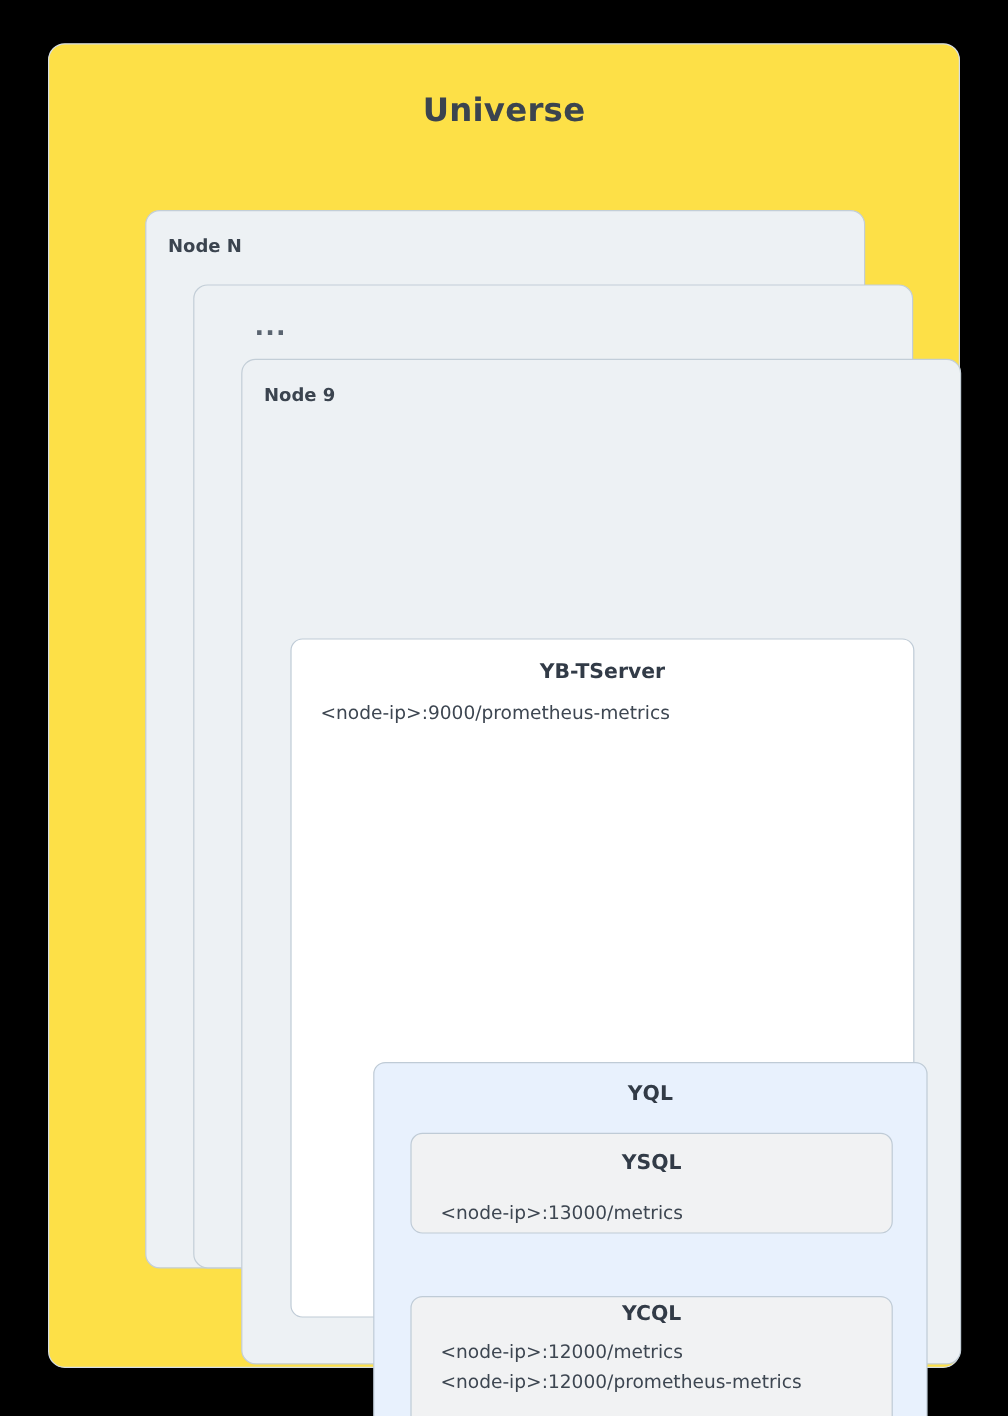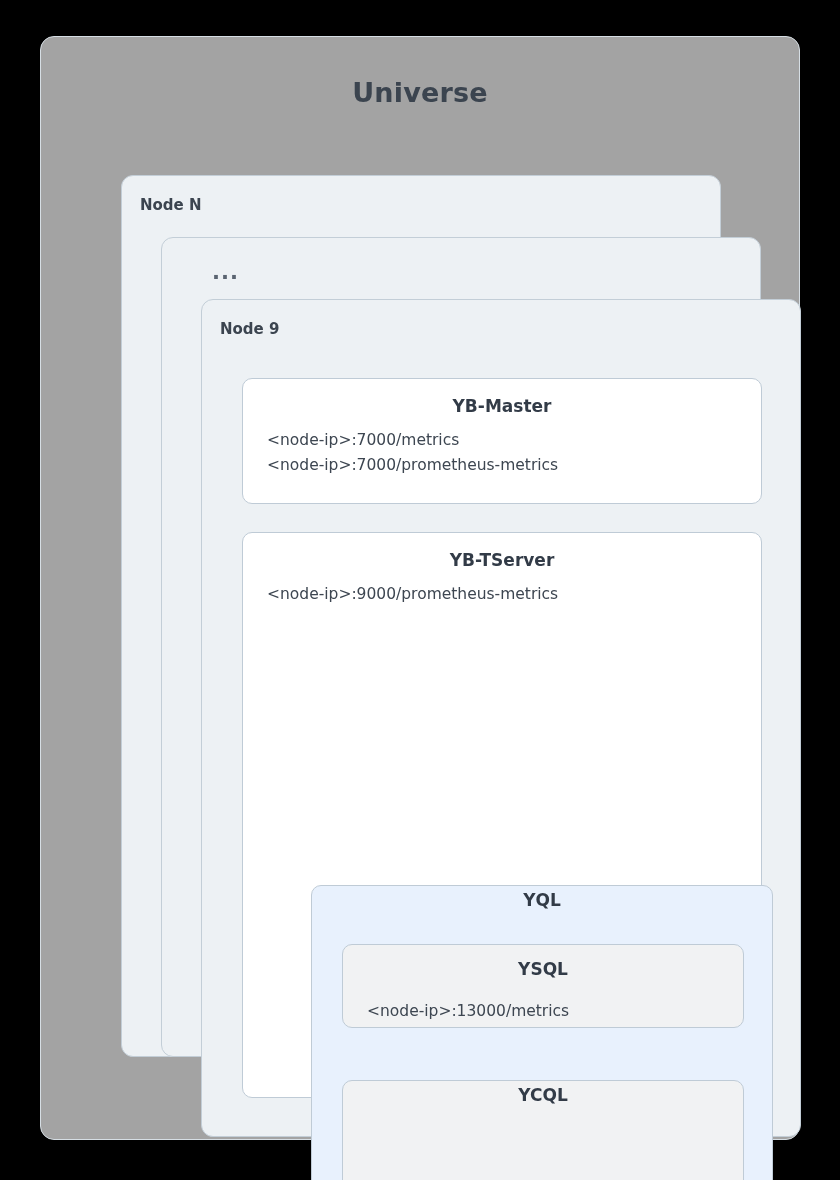--- a/index.html
+++ b/index.html
@@ -22,21 +22,21 @@
     overflow: hidden;
   }
 
   
   .universe-card {
     position: absolute;
     left: 40px;
     top: 36px;
     width: 760px;
     height: 1104px;
-    background: #a3a3a3;
+    background: #fde047;
     border: 1px solid #d6dee4;
     border-radius: 14px;
     box-sizing: border-box;
   }
 
   .universe-title {
     position: absolute;
     left: 0;
     top: 40px;
     width: 100%;
@@ -157,21 +157,21 @@
   .ybtserver .box-title { margin-top: 17px; text-align: center; }
   .ybtserver .box-lines { margin-top: 12px; margin-left: 24px; }
 
   
   .yql {
     left: 68px;
     top: 352px;
     width: 462px;
     height: 346px;
   }
-  .yql .box-title { margin-top: 4px; }
+  .yql .box-title { margin-top: 16px; }
 
   
   .ysql {
     left: 30px;
     top: 58px;
     width: 402px;
     height: 84px;
   }
   .ysql .box-title { margin-top: 14px; }
   .ysql .box-lines { margin-top: 20px; margin-left: 24px; }
@@ -199,46 +199,43 @@
       <div class="node-label">Node N</div>
     </div>
 
     <div class="node-card node-card-mid">
       <div class="node-ellipsis">...</div>
     </div>
 
     <div class="node-card node-card-1">
       <div class="node-label">Node 9</div>
 
-      <div class="component-box box-white ybmaster">
-        <div class="box-title">YB-Master</div>
-        <div class="box-lines">
-          <span class="box-line">&lt;node-ip&gt;:7000/metrics</span>
-          <span class="box-line">&lt;node-ip&gt;:7000/prometheus-metrics</span>
-        </div>
-      </div>
 
       <div class="component-box box-white ybtserver">
         <div class="box-title">YB-TServer</div>
         <div class="box-lines">
           <span class="box-line">&lt;node-ip&gt;:9000/prometheus-metrics</span>
         </div>
 
         <div class="component-box box-blue yql">
           <div class="box-title">YQL</div>
 
           <div class="component-box box-gray ysql">
             <div class="box-title">YSQL</div>
             <div class="box-lines">
               <span class="box-line">&lt;node-ip&gt;:13000/metrics</span>
             </div>
           </div>
 
           <div class="component-box box-gray ycql">
             <div class="box-title">YCQL</div>
+            <div class="box-lines">
+              <span class="box-line">&lt;node-ip&gt;:12000/metrics</span>
+              <span class="box-line">&lt;node-ip&gt;:12000/prometheus-metrics</span>
+            </div>
           </div>
         </div>
 
       </div>
 
     </div>
   </div>
 </div>
 
 </body></html>

